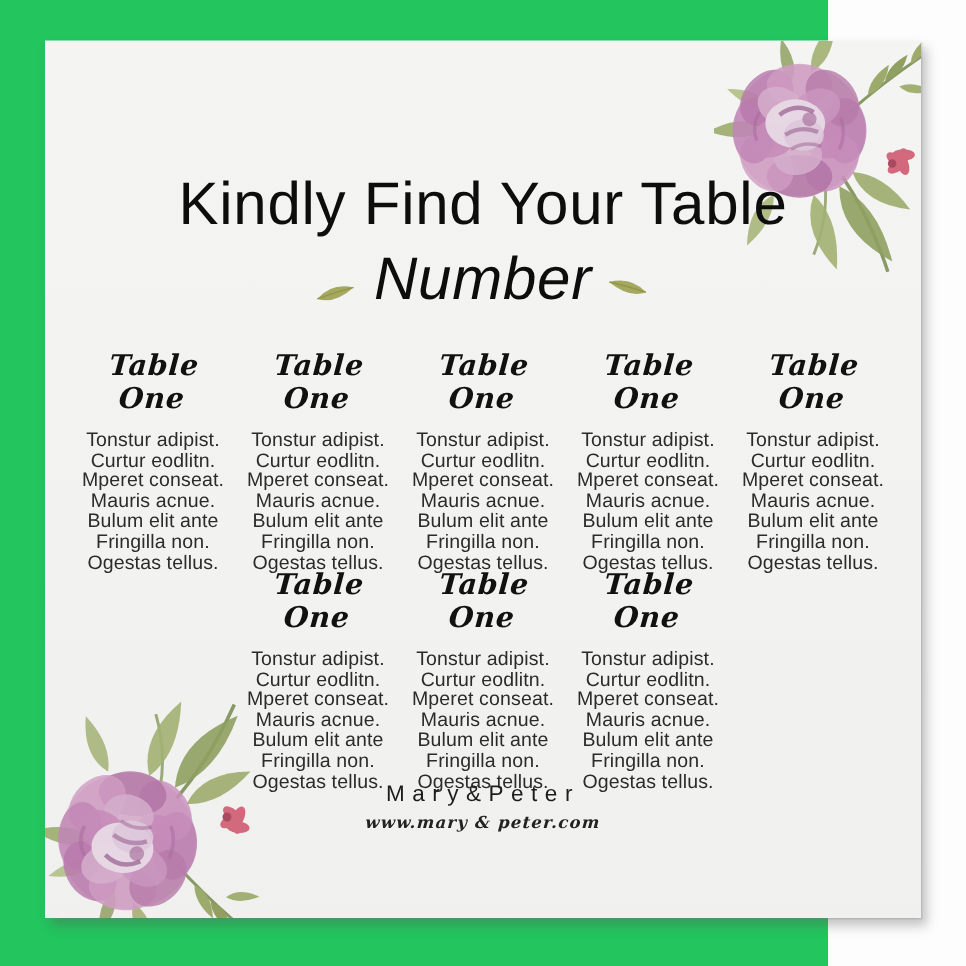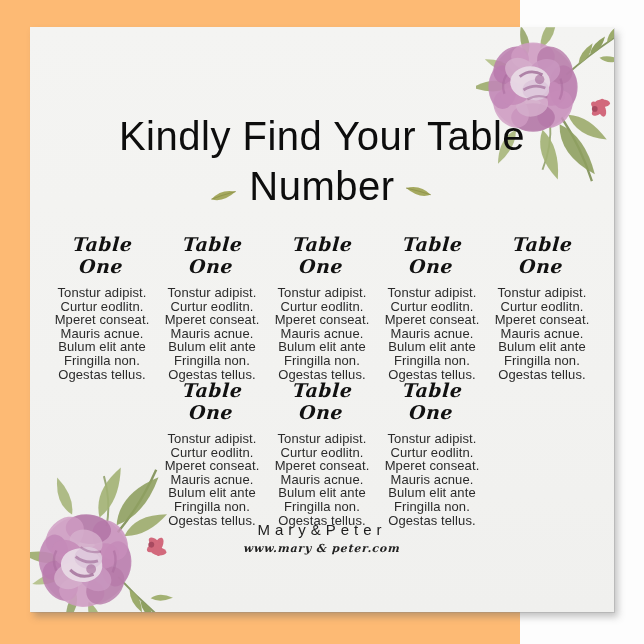--- a/index.html
+++ b/index.html
@@ -1,34 +1,34 @@
 <!DOCTYPE html>
 <html><head>
 <meta charset="utf-8">
 <style>
   html,body{margin:0;padding:0;}
   body{
     width:644px;height:644px;overflow:hidden;
     background:#fdfdfd;
     font-family:"Liberation Sans",sans-serif;
   }
-  .stage{position:relative;width:520px;height:644px;background:#fdba74;}
+  .stage{position:relative;width:520px;height:644px;background:#22c55e;padding-left:32px;}
   .poster{
     position:absolute;left:30px;top:27px;width:584px;height:585px;
     background:linear-gradient(180deg,#f4f4f2 0%,#f2f2f0 60%,#f0f0ee 100%);
     box-shadow:4px 5px 7px rgba(90,90,90,.35), 1px 1px 0 rgba(150,150,150,.25);
     overflow:hidden;
   }
   
   .title{
     position:absolute;top:84px;left:0;width:100%;
     text-align:center;color:#0d0d0d;
     font-size:40px;line-height:50px;letter-spacing:.5px;font-weight:400;
   }
-  .number-line{position:relative;display:inline-block;}
+  .number-line{position:relative;display:inline-block;font-style:italic;}
   .tleaf{position:absolute;width:26px;height:18px;}
   .tleaf.left{left:-38px;top:26px;transform:rotate(8deg);}
   .tleaf.right{right:-36px;top:22px;transform:scaleX(-1) rotate(10deg);}
   
   .t-row{position:absolute;left:0;width:100%;display:flex;justify-content:center;}
   .t-row[data-row="0"]{top:206px;}
   .t-row[data-row="1"]{top:352px;}
   .t-section{flex:0 0 auto;width:110px;text-align:center;}
   .t-head{
     font-family:"DejaVu Serif",serif;font-style:italic;font-weight:700;

